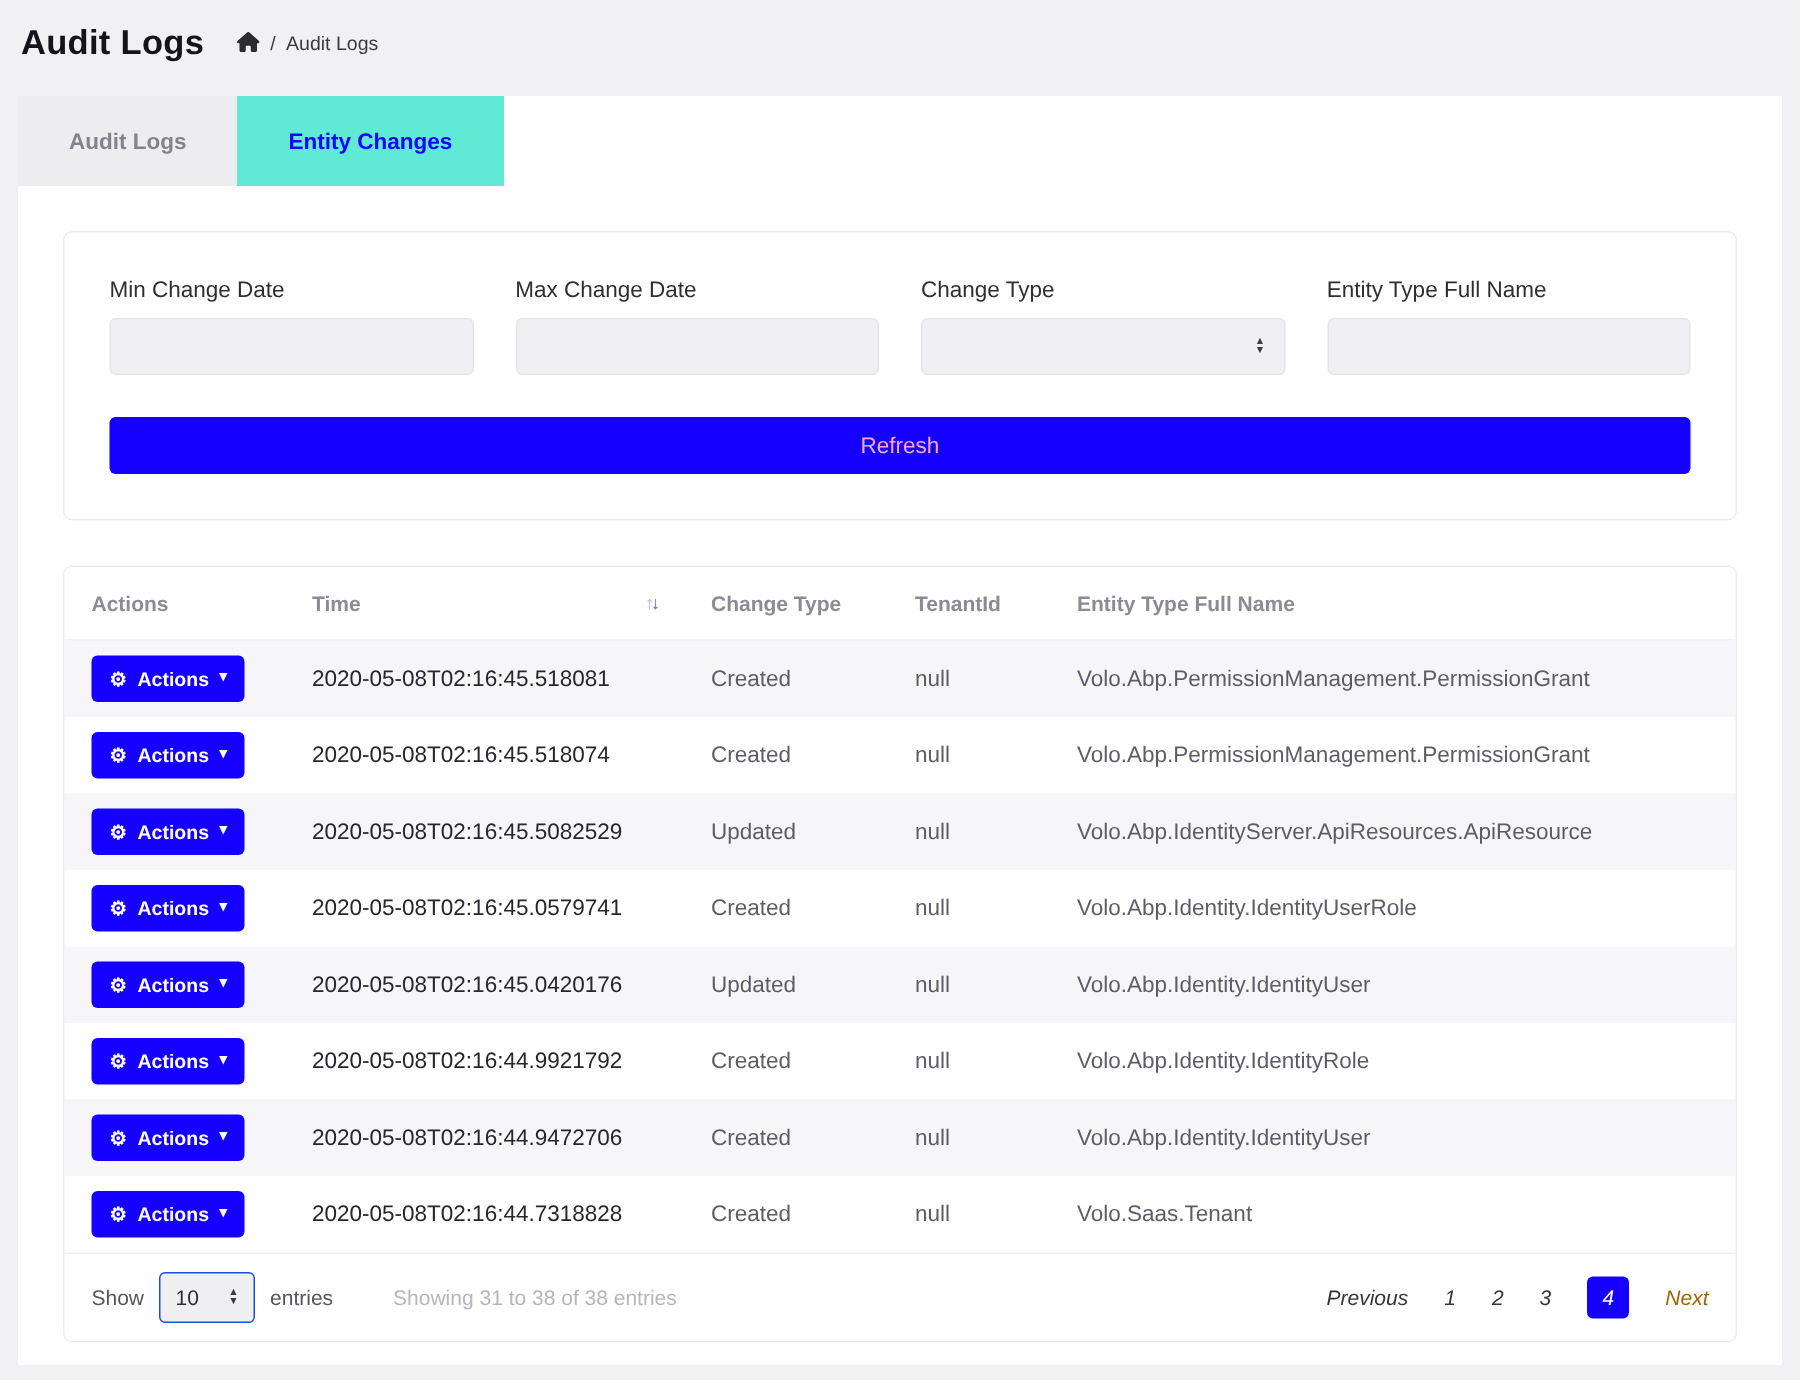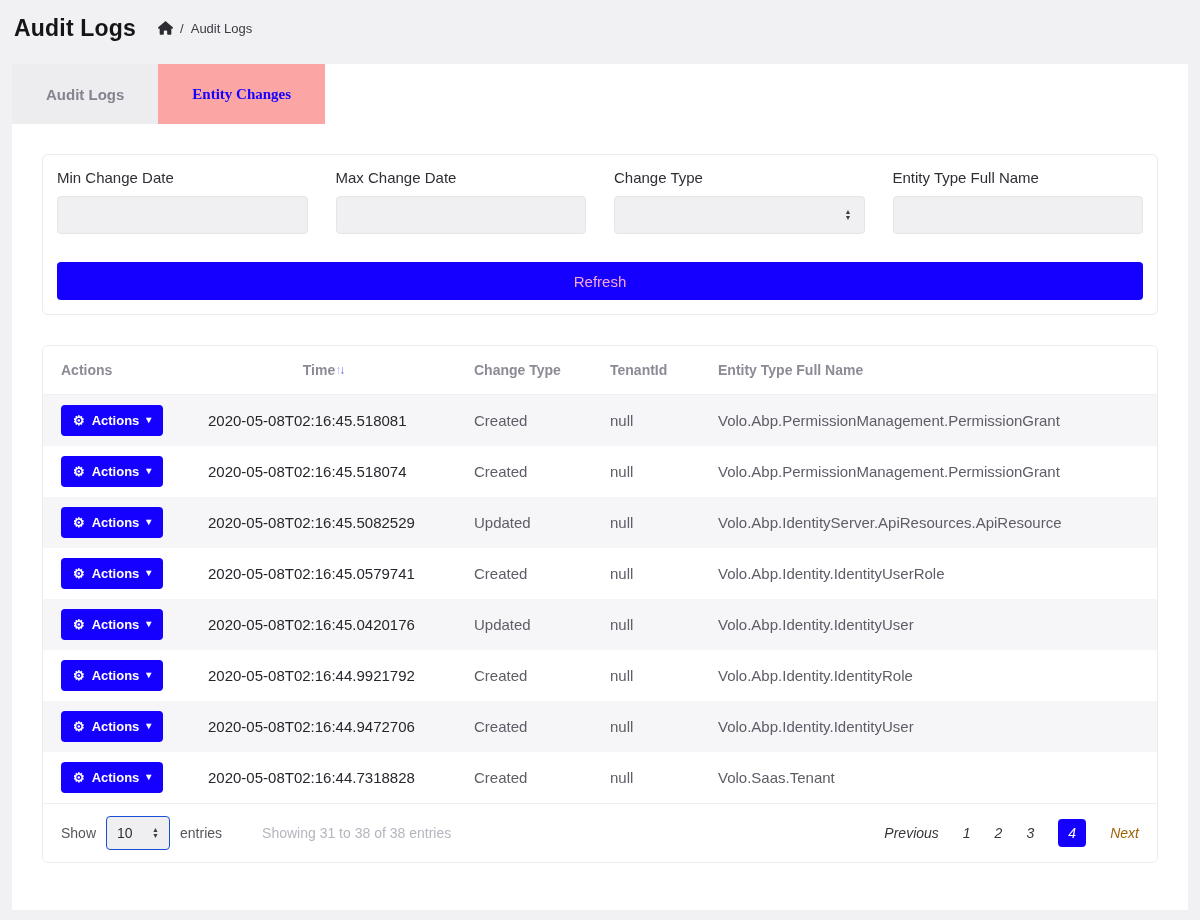--- a/index.html
+++ b/index.html
@@ -47,31 +47,31 @@
   .tab {
     height: 60px;
     padding: 0 34px;
     display: flex;
     align-items: center;
     font-size: 15px;
     font-weight: 600;
     cursor: pointer;
   }
   .tab.inactive { background: #ededf0; color: #84848e; }
-  .tab.active   { background: #fca5a5; color: var(--primary); font-family: Liberation Serif, serif; }
+  .tab.active   { background: #5eead4; color: var(--primary); }
 
   .content { padding: 30px; }
 
   
   .card {
     border: 1px solid #ebebee;
     border-radius: 6px;
     background: #fff;
   }
-  .filter-card { padding: 14px; }
+  .filter-card { padding: 30px; }
   .filter-grid {
     display: grid;
     grid-template-columns: repeat(4, 1fr);
     gap: 28px;
   }
   .field-label {
     display: block;
     font-size: 15px;
     color: #2e2e35;
     margin-bottom: 10px;
@@ -118,21 +118,21 @@
   table { width: 100%; border-collapse: collapse; }
   th {
     text-align: left;
     padding: 16px 18px;
     font-size: 14px;
     font-weight: 600;
     color: #8b8b96;
     background: #fff;
     border-bottom: 1px solid #f0f0f2;
   }
-  .th-flex { display: flex; align-items: center; justify-content: center; }
+  .th-flex { display: flex; align-items: center; justify-content: space-between; }
   .sort-ic { font-size: 12px; letter-spacing: -2px; }
   .sort-ic .up { color: #aab3e6; }
   .sort-ic .dn { color: #5b6bdf; }
   td {
     padding: 9px 18px;
     font-size: 15px;
     color: #5d5d67;
     vertical-align: middle;
     height: 51px;
   }

